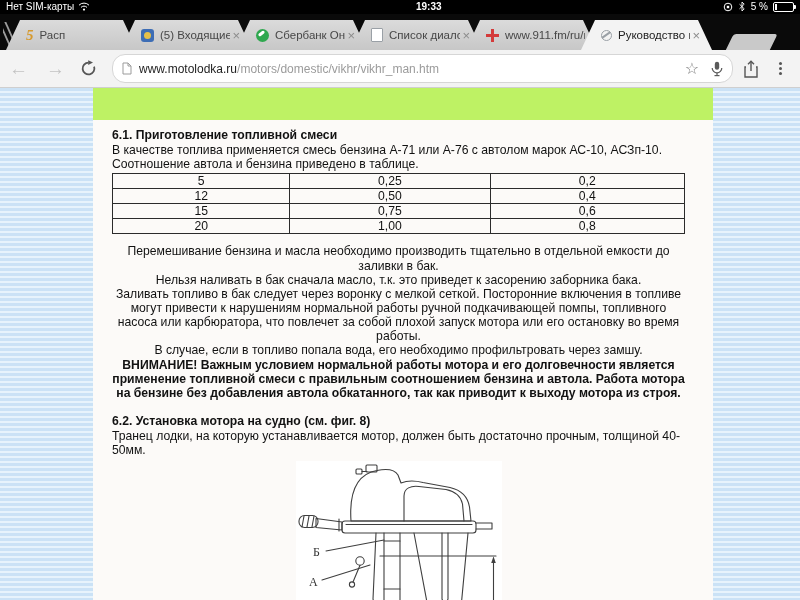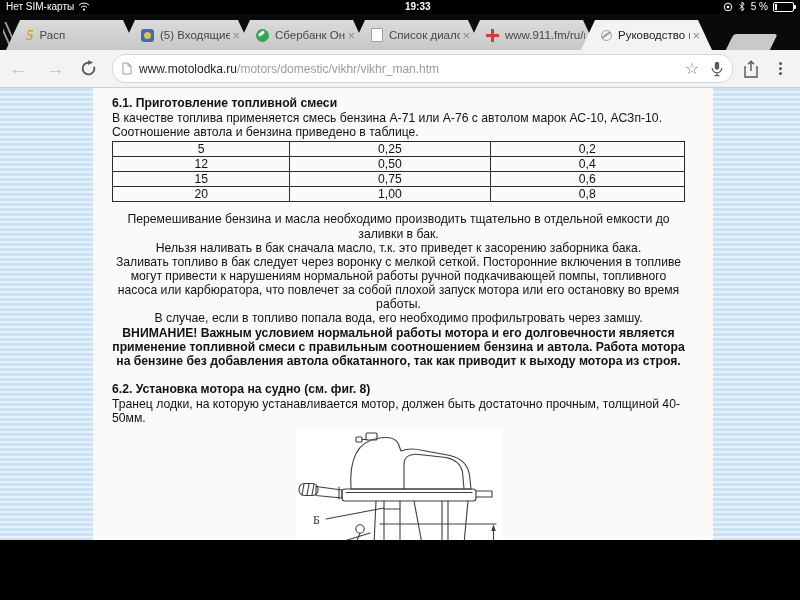--- a/index.html
+++ b/index.html
@@ -1,23 +1,23 @@
 <!DOCTYPE html>
 <html><head>
 <meta charset="utf-8">
 <style>
   html,body{margin:0;padding:0;background:#000;}
-  .screen{position:relative;width:800px;height:540px;overflow:hidden;background:#bef264;
+  .screen{position:relative;width:800px;height:600px;overflow:hidden;background:#bef264;
           font-family:"Liberation Sans",sans-serif;}
 
   
   .status-bar{position:absolute;left:0;top:0;width:800px;height:14px;background:#000;color:#fff;
               font-size:10px;display:flex;align-items:center;}
   .sb-left{position:absolute;left:6px;top:1px;display:flex;align-items:center;gap:4px;}
-  .sb-time{position:absolute;left:405px;top:1px;font-weight:bold;}
+  .sb-time{position:absolute;left:416px;top:1px;font-weight:bold;}
   .sb-right{position:absolute;right:6px;top:1px;display:flex;align-items:center;gap:5px;}
   .battery{width:19px;height:8px;border:1px solid #fff;border-radius:2px;position:relative;}
   .battery::after{content:"";position:absolute;right:-3px;top:2px;width:2px;height:4px;background:#fff;border-radius:0 1px 1px 0;}
   .battery .lvl{position:absolute;left:1px;top:1px;bottom:1px;width:1.5px;background:#fff;}
 
   
   .tab-strip{position:absolute;left:0;top:14px;width:800px;height:36px;background:#0a0a0a;}
   .edge-hash{position:absolute;left:3px;top:8px;width:14px;height:26px;overflow:hidden;}
   .edge-hash i{position:absolute;top:-2px;width:2px;height:34px;background:#9d9d9d;transform:skewX(24deg);}
   .edge-hash i:nth-child(1){left:2px;}
@@ -62,21 +62,21 @@
   .url-star{font-size:16px;color:#7c7c7c;margin-right:12px;}
   .tb-icon{display:flex;margin-right:14px;}
   .dots{width:3px;height:3px;border-radius:50%;background:#565656;box-shadow:0 -5px 0 #565656,0 5px 0 #565656;margin:0 18px 0 6px;}
 
   
   .page{position:absolute;left:0;top:88px;width:800px;height:512px;display:flex;overflow:hidden;}
   .side{flex:0 0 auto;background:repeating-linear-gradient(to bottom,#cbe2f6 0px,#cbe2f6 3px,#e7f3fc 3px,#e7f3fc 5px);}
   .side.left{width:93px;}
   .side.right{width:87px;}
   .content{flex:1;background:#fcfaf8;box-sizing:border-box;padding:8px 28px 0 19px;
-           font-size:12.2px;line-height:1.16;color:#121212;overflow:hidden;}
+           font-size:12.2px;line-height:1.16;color:#121212;overflow:hidden;margin-top:32px;}
   .h-sec{font-weight:bold;margin:0 0 1px 0;}
   .para{margin:0;}
   table.mix{border-collapse:collapse;width:100%;table-layout:fixed;margin-top:2px;}
   table.mix td{border:1px solid #2b2b2b;text-align:center;font-size:12.2px;padding:0 2px;height:14px;line-height:1.05;}
   .notes{margin-top:10px;text-align:center;}
   .warning{font-weight:bold;}
   .sec2{margin-top:14px;}
   .figure{width:206px;height:199px;margin:4px auto 0;background:#fff;overflow:hidden;}
 </style>
 </head>

